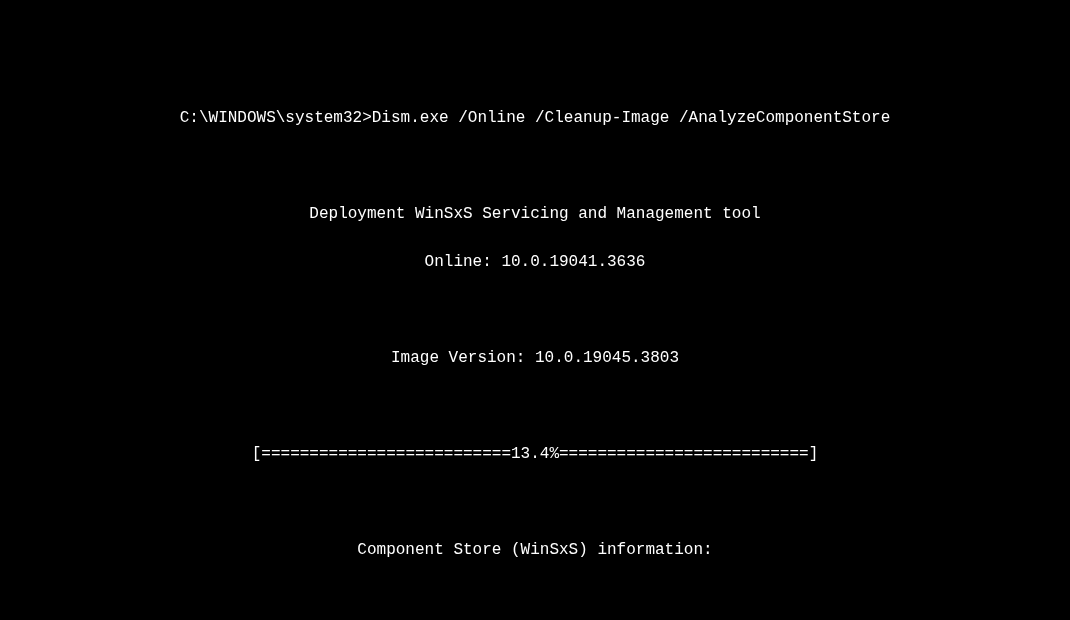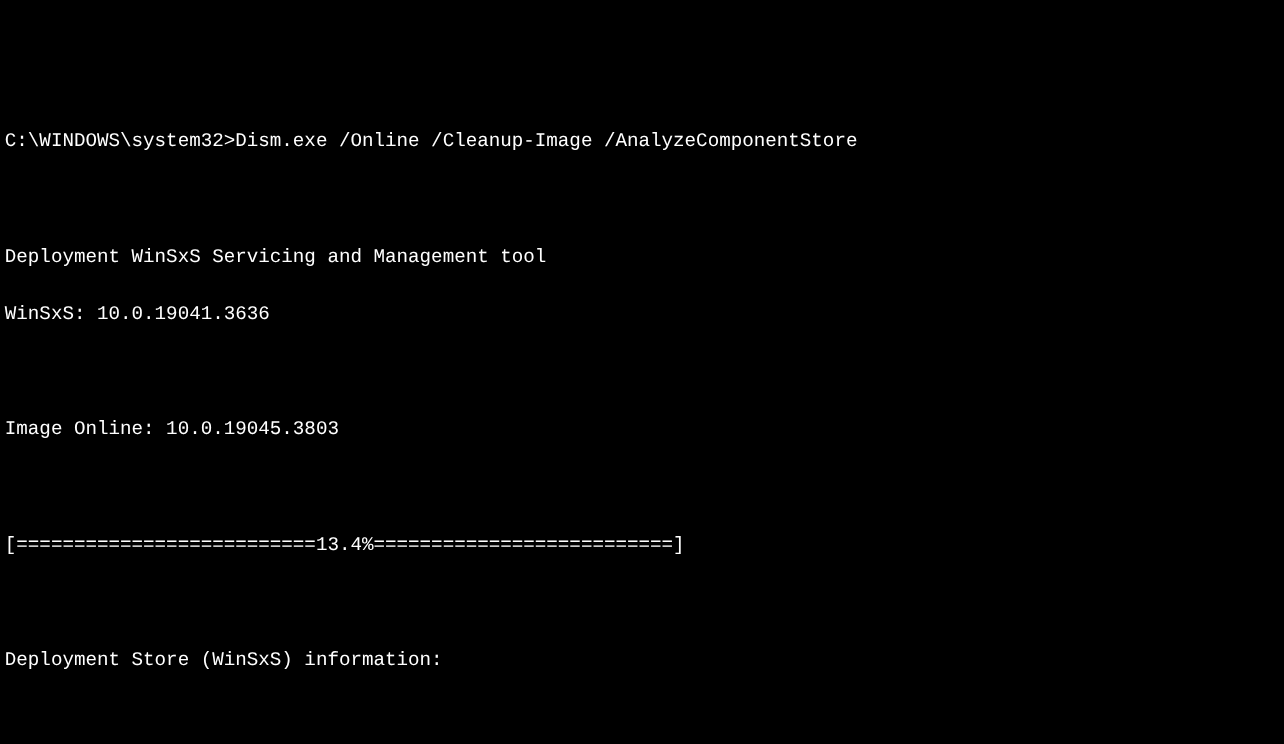--- a/index.html
+++ b/index.html
@@ -1,18 +1,19 @@
 <!DOCTYPE html>
 <html><head>
   <meta charset="utf-8">
   <style>
     * {
       margin: 0;
       padding: 0;
       box-sizing: border-box;
+      text-align: center;
     }
     body {
       background-color: #000000;
       color: #ffffff;
       font-family: 'Consolas', 'Courier New', monospace;
       font-size: 16px;
       line-height: 24px;
       padding: 10px 4px;
       width: 1070px;
       height: 620px;
@@ -24,27 +25,27 @@
     }
   </style>
 </head>
 <body>
 
 
 
 <span class="line"><span>C:\WINDOWS\system32&gt;</span><span>Dism.exe /Online /Cleanup-Image /AnalyzeComponentStore</span></span>
 <span class="line"> </span>
 <span class="line">Deployment WinSxS Servicing and Management tool</span>
-<span class="line"><span>WinSxS: </span><span>10.0.19041.3636</span></span>
+<span class="line"><span>Online: </span><span>10.0.19041.3636</span></span>
 <span class="line"> </span>
-<span class="line"><span>Image Online: </span><span>10.0.19045.3803</span></span>
+<span class="line"><span>Image Version: </span><span>10.0.19045.3803</span></span>
 <span class="line"> </span>
 <span class="line">[==========================13.4%==========================]</span>
 <span class="line"> </span>
-<span class="line">Deployment Store (WinSxS) information:</span>
+<span class="line">Component Store (WinSxS) information:</span>
 <span class="line"> </span>
 
 
 
 
 
 
 
 
 

